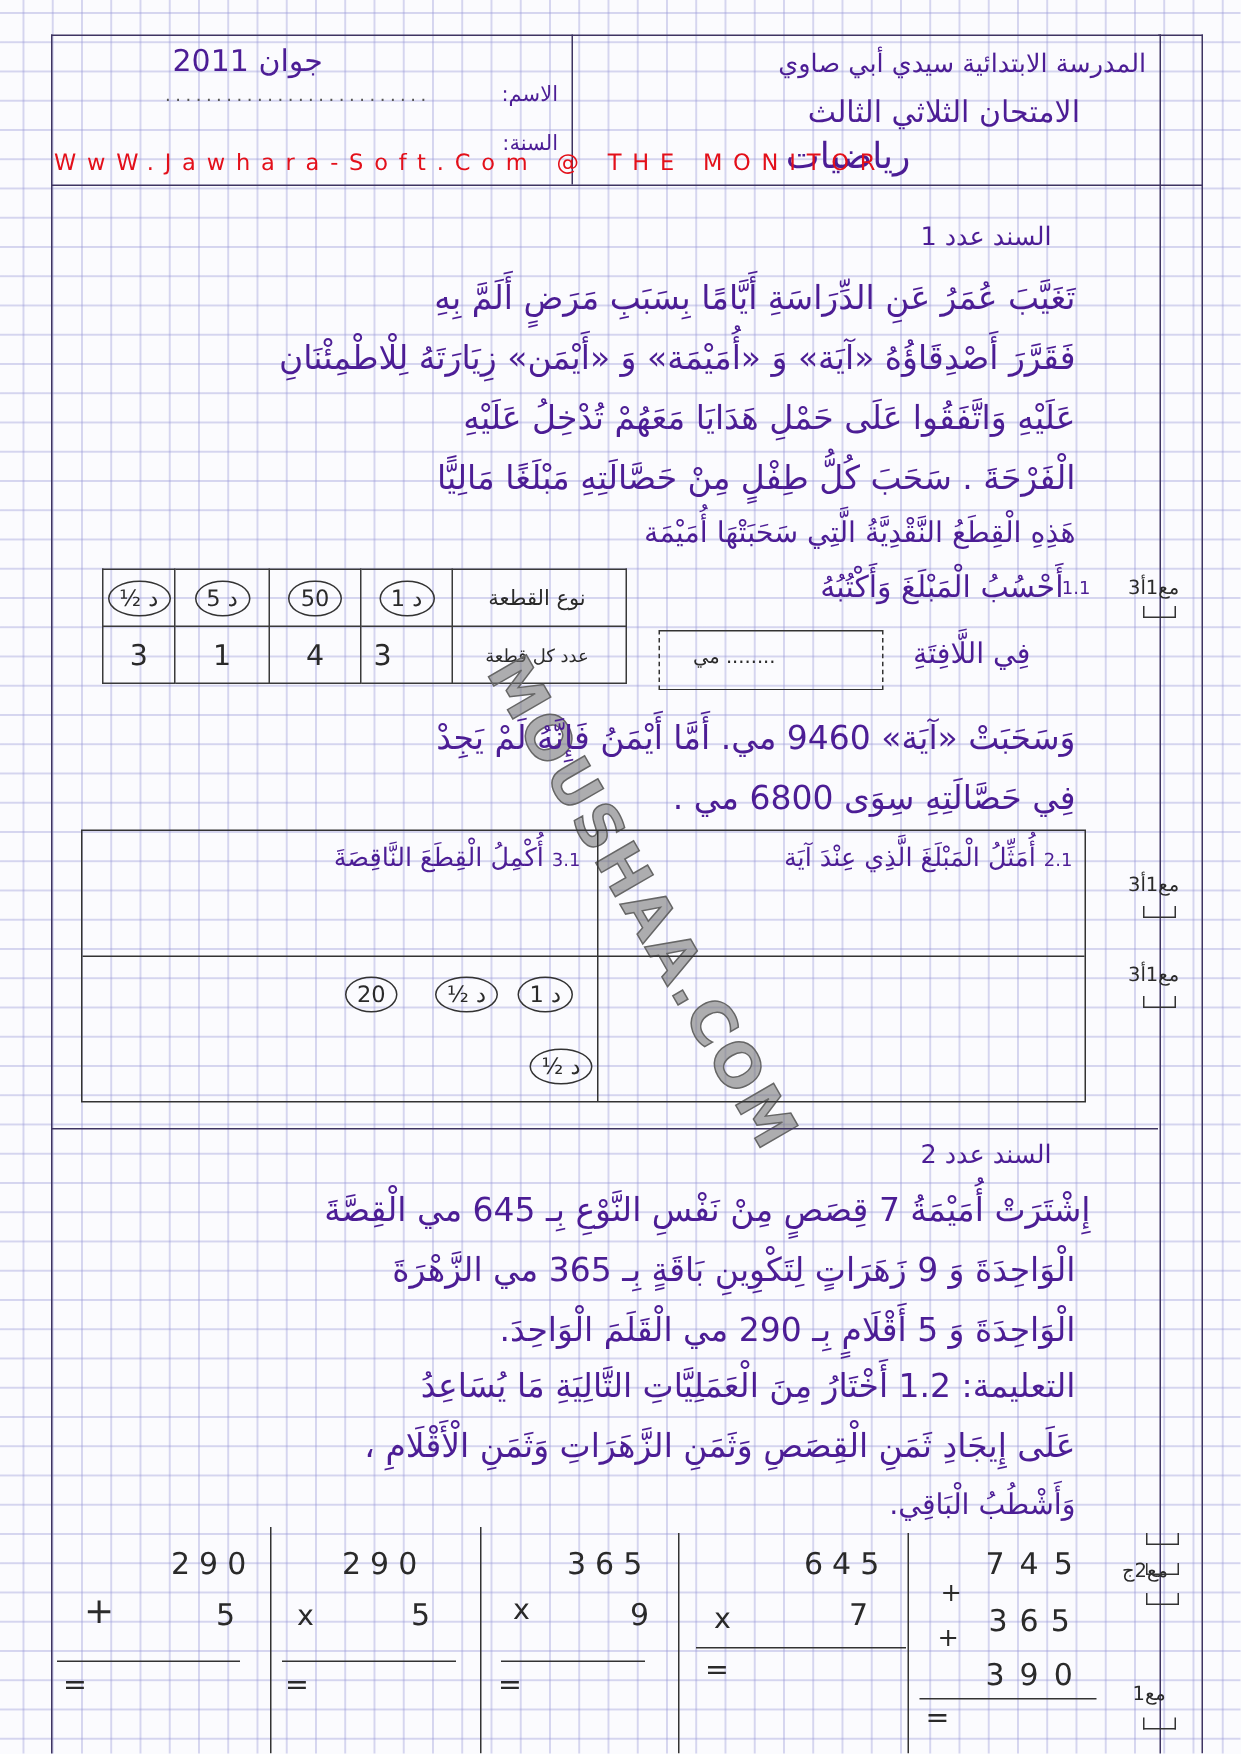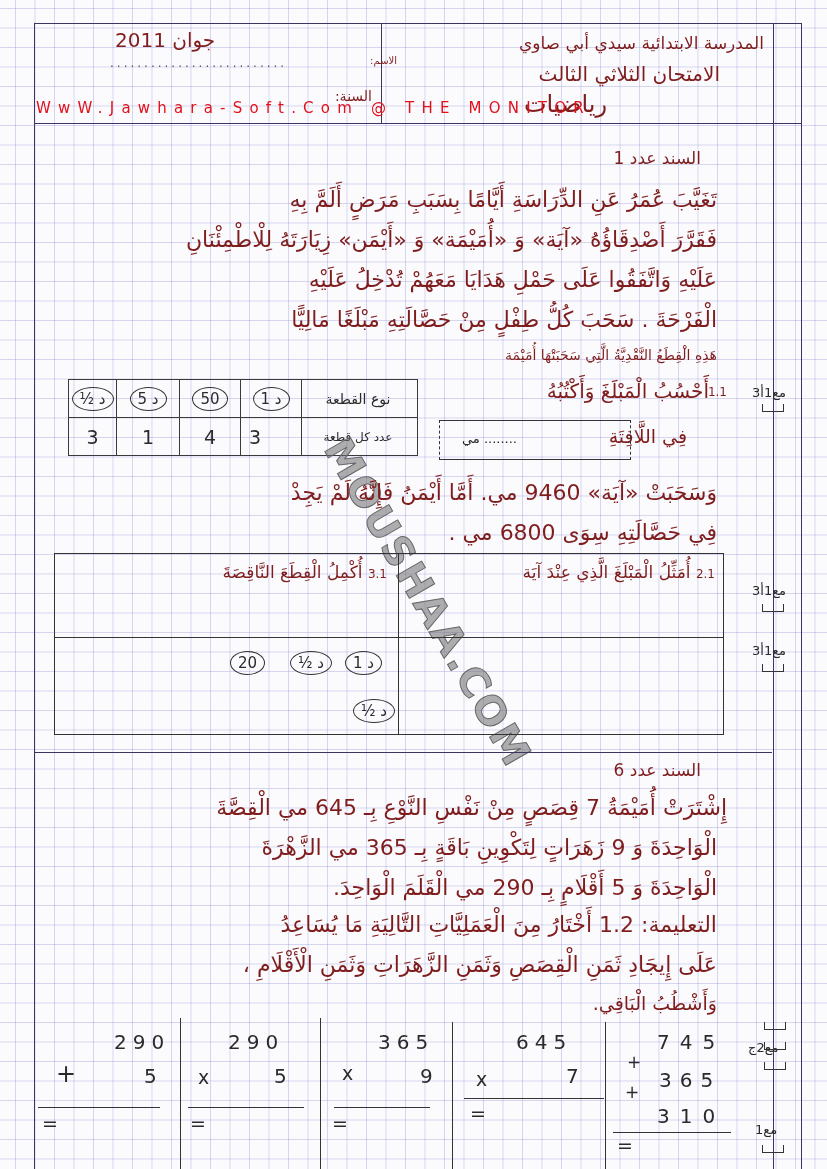--- a/index.html
+++ b/index.html
@@ -7,21 +7,21 @@
     width:827px; height:1169px; position:relative; overflow:hidden;
     background-color:#fbfbfe;
     background-image:
       linear-gradient(to right, rgba(150,150,215,0.38) 1px, transparent 1px),
       linear-gradient(to bottom, rgba(150,150,215,0.38) 1px, transparent 1px);
     background-size:19.5px 19.5px;
     background-position:15px 8px;
     font-family:"DejaVu Sans", sans-serif;
     color:#2a2a2a;
   }
-  .ink { color:#7f1d1d; }
+  .ink { color:#4c1d95; }
   .abs { position:absolute; }
   .frame { position:absolute; border:1.5px solid #3e3462; }
   .vline { position:absolute; width:0; border-left:1.5px solid #3e3462; }
   .hline { position:absolute; height:0; border-top:1.5px solid #3e3462; }
   .rtl { direction:rtl; text-align:right; unicode-bidi:plaintext; }
   .body-line { position:absolute; right:100px; font-size:22px; line-height:30px; white-space:nowrap; direction:rtl; }
   .watermark {
     position:absolute; left:36px; top:99px; color:#e3101a;
     font-family:"DejaVu Sans", sans-serif; font-size:15px; letter-spacing:7.2px; white-space:nowrap;
   }
@@ -52,32 +52,32 @@
 <div class="vline" style="left:801px; top:23px; height:1146px;"></div>
 <div class="hline" style="left:772px; top:23px; width:30px;"></div>
 <div class="hline" style="left:34px; top:123px; width:768px;"></div>
 <div class="vline" style="left:381px; top:23px; height:100px;"></div>
 
 <div class="abs rtl ink" style="right:63px; top:33px; font-size:17px; white-space:nowrap;">المدرسة الابتدائية سيدي أبي صاوي</div>
 <div class="abs rtl ink" style="right:107px; top:62px; font-size:20px; white-space:nowrap;">الامتحان الثلاثي الثالث</div>
 <div class="abs rtl ink" style="right:220px; top:90px; font-size:24px; white-space:nowrap;">رياضيات</div>
 
 <div class="abs rtl ink" style="left:115px; top:28px; font-size:20px; white-space:nowrap; direction:rtl;">جوان 2011</div>
-<div class="abs rtl ink" style="right:430px; top:55px; font-size:10px;">الاسم:</div>
+<div class="abs rtl ink" style="right:455px; top:55px; font-size:14px;">الاسم:</div>
 <div class="abs ink" style="left:110px; top:56px; font-size:12px; letter-spacing:3px; color:#555;">..........................</div>
 <div class="abs rtl ink" style="right:455px; top:88px; font-size:14px;">السنة:</div>
 
 <div class="watermark">WwW.Jawhara-Soft.Com @ THE MONITOR</div>
 
 <div class="abs rtl ink" style="right:126px; top:148px; font-size:17px;">السند عدد 1</div>
 <div class="body-line ink" style="top:185px; right:110px;">تَغَيَّبَ عُمَرُ عَنِ الدِّرَاسَةِ أَيَّامًا بِسَبَبِ مَرَضٍ أَلَمَّ بِهِ</div>
 <div class="body-line ink" style="top:225px; right:110px;">فَقَرَّرَ أَصْدِقَاؤُهُ «آيَة» وَ «أُمَيْمَة» وَ «أَيْمَن» زِيَارَتَهُ لِلْاطْمِئْنَانِ</div>
 <div class="body-line ink" style="top:265px; right:110px;">عَلَيْهِ وَاتَّفَقُوا عَلَى حَمْلِ هَدَايَا مَعَهُمْ تُدْخِلُ عَلَيْهِ</div>
 <div class="body-line ink" style="top:305px; right:110px;">الْفَرْحَةَ . سَحَبَ كُلُّ طِفْلٍ مِنْ حَصَّالَتِهِ مَبْلَغًا مَالِيًّا</div>
-<div class="body-line ink" style="top:340px; right:110px; font-size:14px;margin-left:10px;">هَذِهِ الْقِطَعُ النَّقْدِيَّةُ الَّتِي سَحَبَتْهَا أُمَيْمَة</div>
+<div class="body-line ink" style="top:340px; right:110px; font-size:19px;margin-left:10px;">هَذِهِ الْقِطَعُ النَّقْدِيَّةُ الَّتِي سَحَبَتْهَا أُمَيْمَة</div>
 
 <table class="coins" style="left:68px; top:379px; width:350px;">
   <tbody>
       <tr>
     <td style="width:45px;"><span class="coin">½ د</span></td>
     <td style="width:60px;"><span class="coin">5 د</span></td>
     <td style="width:58px;"><span class="coin">50</span></td>
     <td style="width:58px;"><span class="coin">1 د</span></td>
     <td class="rtl" style="font-size:14px; padding-right:4px;">نوع القطعة</td>
   </tr>
@@ -87,21 +87,21 @@
     <td>4</td>
     <td style="text-align:left; padding-left:8px;">3</td>
     <td class="rtl" style="font-size:12px; padding-right:4px;">عدد كل قطعة</td>
   </tr>
 </tbody>
   </table>
 
 <div class="abs rtl ink" style="right:100px; top:385px; font-size:12px;">1.1</div>
 <div class="abs rtl ink" style="right:118px; top:379px; font-size:20px; white-space:nowrap;">أَحْسُبُ الْمَبْلَغَ وَأَكْتُبُهُ</div>
 <div class="abs rtl ink" style="right:140px; top:425px; font-size:19px; white-space:nowrap;">فِي اللَّافِتَةِ</div>
-<div class="answer-box" style="left:439px; top:420px; width:148px; height:38px;padding-left:42px;">
+<div class="answer-box" style="left:439px; top:420px; width:148px; height:38px;">
   <span class="abs" style="left:22px; top:10px; font-size:13px; direction:rtl;">........ مي</span>
 </div>
 
 <div class="diag-wm">MOUSHAA.COM</div>
 
 <div class="body-line ink" style="top:478px; right:110px;">وَسَحَبَتْ «آيَة» 9460 مي. أَمَّا أَيْمَنُ فَإِنَّهُ لَمْ يَجِدْ</div>
 <div class="body-line ink" style="top:518px; right:110px;">فِي حَصَّالَتِهِ سِوَى 6800 مي .</div>
 
 <div class="abs" style="left:54px; top:553px; width:668px; height:180px; border:1.5px solid #333;">
   <div class="vline" style="left:343px; top:0; height:180px; border-color:#333;"></div>
@@ -121,21 +121,21 @@
   <div class="abs" style="left:0; top:85px; width:342px; height:94px;">
     <span class="coin abs" style="left:175px; top:12px;">20</span>
     <span class="coin abs" style="left:235px; top:12px;">½ د</span>
     <span class="coin abs" style="left:290px; top:12px;">1 د</span>
     <span class="coin abs" style="left:298px; top:60px;">½ د</span>
   </div>
 </div>
 
 <div class="hline" style="left:34px; top:752px; width:738px;"></div>
 
-<div class="abs rtl ink" style="right:126px; top:760px; font-size:17px;">السند عدد 6</div>
+<div class="abs rtl ink" style="right:126px; top:760px; font-size:17px;">السند عدد 2</div>
 <div class="body-line ink" style="top:793px; right:100px;">إِشْتَرَتْ أُمَيْمَةُ 7 قِصَصٍ مِنْ نَفْسِ النَّوْعِ بِـ 645 مي الْقِصَّةَ</div>
 <div class="body-line ink" style="top:833px; right:110px;">الْوَاحِدَةَ وَ 9 زَهَرَاتٍ لِتَكْوِينِ بَاقَةٍ بِـ 365 مي الزَّهْرَةَ</div>
 <div class="body-line ink" style="top:873px; right:110px;">الْوَاحِدَةَ وَ 5 أَقْلَامٍ بِـ 290 مي الْقَلَمَ الْوَاحِدَ.</div>
 <div class="body-line ink" style="top:910px; right:110px;">التعليمة: 1.2 أَخْتَارُ مِنَ الْعَمَلِيَّاتِ التَّالِيَةِ مَا يُسَاعِدُ</div>
 <div class="body-line ink" style="top:950px; right:110px;">عَلَى إِيجَادِ ثَمَنِ الْقِصَصِ وَثَمَنِ الزَّهَرَاتِ وَثَمَنِ الْأَقْلَامِ ،</div>
 <div class="body-line ink" style="top:988px; right:110px; font-size:19px;">وَأَشْطُبُ الْبَاقِي.</div>
 
 <div class="vline" style="left:180px; top:1018px; height:151px; border-color:#333;"></div>
 <div class="vline" style="left:320px; top:1018px; height:151px; border-color:#333;"></div>
 <div class="vline" style="left:452px; top:1022px; height:147px; border-color:#333;"></div>
@@ -156,32 +156,32 @@
   <span class="op-sign" style="left:8px; top:92px;">=</span>
 </div>
 <div class="op-col" style="left:322px; width:130px;">
   <span class="op-num" style="left:56px; top:10px;">365</span>
   <span class="op-sign" style="left:20px; top:42px;">x</span>
   <span class="op-num" style="left:98px; top:44px;">9</span>
   <div class="op-bar" style="left:12px; top:87px; width:96px;"></div>
   <span class="op-sign" style="left:10px; top:92px;">=</span>
 </div>
 <div class="op-col" style="left:454px; width:150px;">
-  <span class="op-num" style="left:62px; top:10px;text-align:right;">645</span>
+  <span class="op-num" style="left:82px; top:10px;text-align:right;">645</span>
   <span class="op-sign" style="left:22px; top:48px;">x</span>
   <span class="op-num" style="left:112px; top:44px;">7</span>
   <div class="op-bar" style="left:10px; top:78px; width:140px;"></div>
   <span class="op-sign" style="left:16px; top:82px;">=</span>
 </div>
 <div class="op-col" style="left:607px; width:115px;">
   <span class="op-num" style="left:50px; top:10px; letter-spacing:10px;">745</span>
   <span class="op-sign" style="left:20px; top:32px; font-size:17px;">+</span>
   <span class="op-num" style="left:52px; top:48px; letter-spacing:8px;">365</span>
   <span class="op-sign" style="left:18px; top:62px; font-size:17px;">+</span>
-  <span class="op-num" style="left:50px; top:84px; letter-spacing:10px;">310</span>
+  <span class="op-num" style="left:50px; top:84px; letter-spacing:10px;">390</span>
   <div class="op-bar" style="left:6px; top:112px; width:118px;"></div>
   <span class="op-sign" style="left:10px; top:114px;">=</span>
 </div>
 
 <div class="grade" style="left:752px; top:385px;">مع1أ3</div>
 <div class="grade-box" style="left:762px; top:404px;"></div>
 <div class="grade" style="left:752px; top:583px;">مع1أ3</div>
 <div class="grade-box" style="left:762px; top:604px;"></div>
 <div class="grade" style="left:752px; top:643px;">مع1أ3</div>
 <div class="grade-box" style="left:762px; top:664px;"></div>

